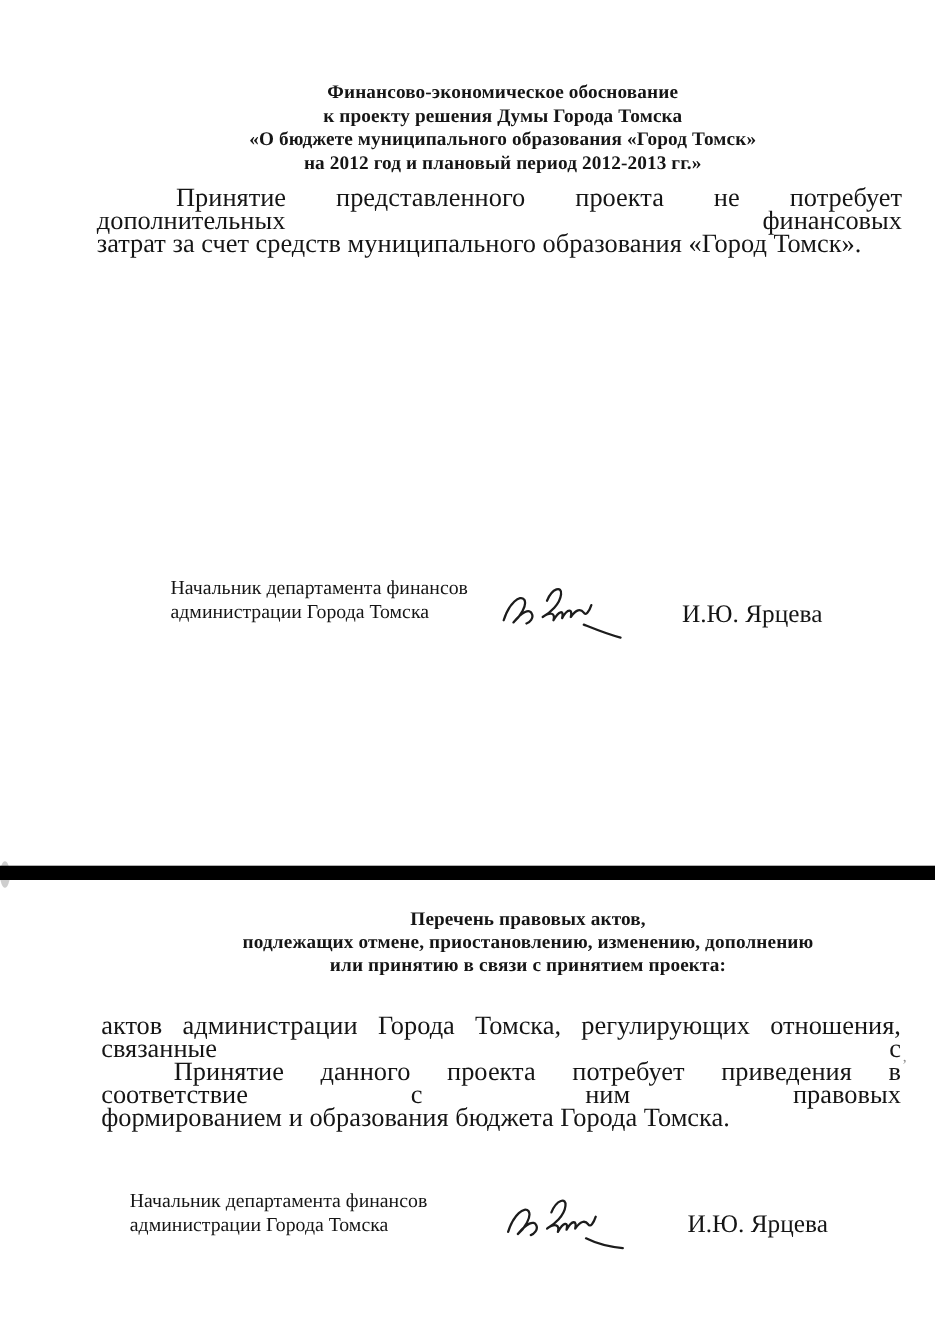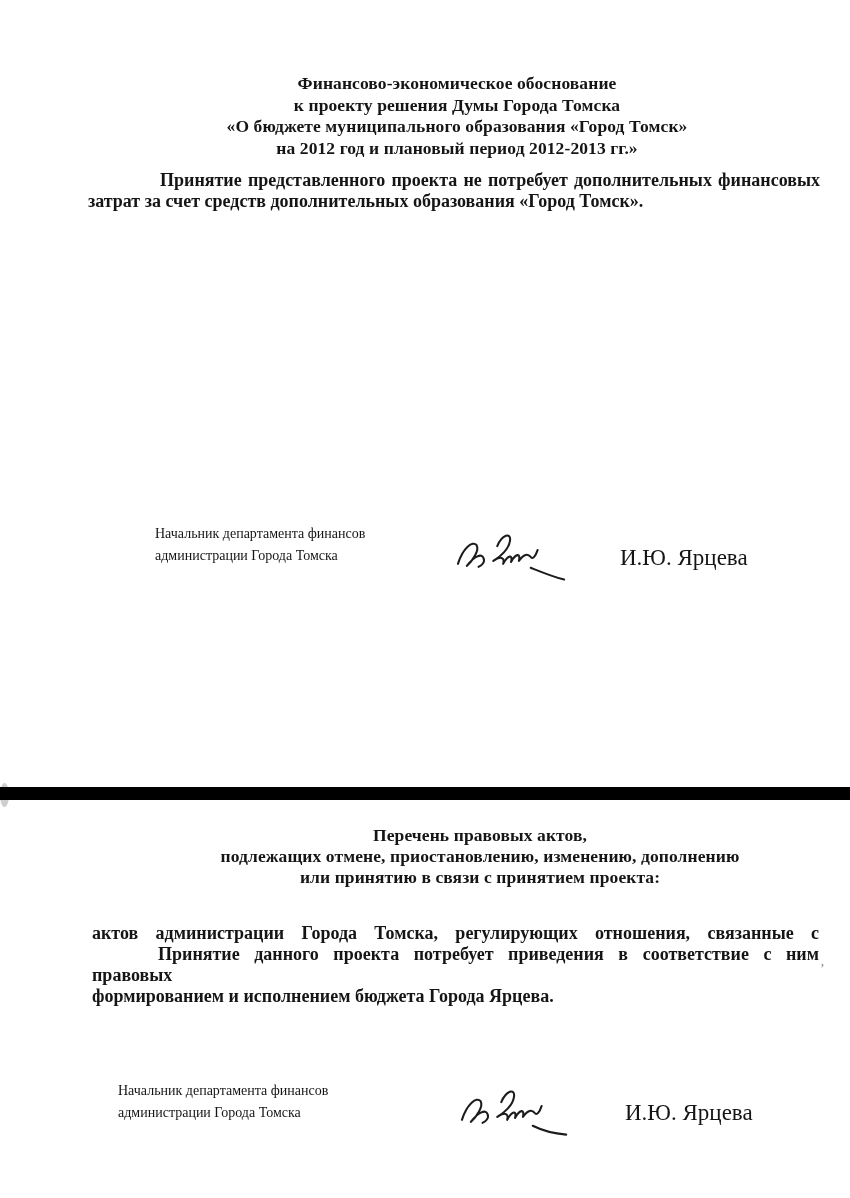--- a/index.html
+++ b/index.html
@@ -23,34 +23,33 @@
     font-weight: 700;
     font-size: 17.5px;
     line-height: 21.5px;
     letter-spacing: 0.1px;
   }
   .title-p1 { top: 73px;  left: 62px;  width: 790px; }
   .title-p2 { top: 825px; left: 105px; width: 750px; line-height: 21px; }
   
   .para {
     position: absolute;
-    font-size: 18px;
+    font-size: 24px;
     line-height: 21px;
-    font-weight: bold;
   }
   .para-p1 { top: 170px; left: 88px; width: 732px; }
   .para-p2 { top: 923px; left: 92px; width: 727px; }
   .jline { text-align: justify; text-align-last: justify; }
   .lastline { text-align: left; }
   .indent-p1 { text-indent: 72px; }
   .indent-p2 { text-indent: 66px; }
   
   .sig-role {
     position: absolute;
-    font-size: 14px;
+    font-size: 18px;
     line-height: 22px;
     white-space: nowrap;
   }
   .sig-role-p1 { top: 523px;  left: 155px; }
   .sig-role-p2 { top: 1080px; left: 118px; }
   .sig-name {
     position: absolute;
     font-size: 23px;
     white-space: nowrap;
   }
@@ -104,21 +103,21 @@
 
   <div class="doc-title title-p1">
     <div>Финансово-экономическое обоснование</div>
     <div>к проекту решения Думы Города Томска</div>
     <div>«О бюджете муниципального образования «Город Томск»</div>
     <div>на 2012 год и плановый период 2012-2013 гг.»</div>
   </div>
 
   <div class="para para-p1">
     <div class="jline indent-p1">Принятие представленного проекта не потребует дополнительных финансовых</div>
-    <div class="lastline">затрат за счет средств дополнительных образования «Город Томск».</div>
+    <div class="lastline">затрат за счет средств муниципального образования «Город Томск».</div>
   </div>
 
   <div class="sig-role sig-role-p1">
     <div>Начальник департамента финансов</div>
     <div>администрации Города Томска</div>
   </div>
 
   <div class="sig-scribble sig-scribble-p1">
     <svg viewBox="0 0 120 52" xmlns="http://www.w3.org/2000/svg">
       <path d="M4,34 C9,18 19,10 23,15 C26,20 19,31 13,36 C21,26 28,23 30,28 C32,32 28,36 25,37"></path>
@@ -134,21 +133,21 @@
 
   <div class="doc-title title-p2">
     <div>Перечень правовых актов,</div>
     <div>подлежащих отмене, приостановлению, изменению, дополнению</div>
     <div>или принятию в связи с принятием проекта:</div>
   </div>
 
   <div class="para para-p2">
     <div class="jline">актов администрации Города Томска, регулирующих отношения, связанные с</div>
     <div class="jline indent-p2">Принятие данного проекта потребует приведения в соответствие с ним правовых</div>
-    <div class="lastline">формированием и исполнением бюджета Города Ярцева.</div>
+    <div class="lastline">формированием и образования бюджета Города Томска.</div>
   </div>
 
   <div class="artifact">’</div>
 
   <div class="sig-role sig-role-p2">
     <div>Начальник департамента финансов</div>
     <div>администрации Города Томска</div>
   </div>
 
   <div class="sig-scribble sig-scribble-p2">

